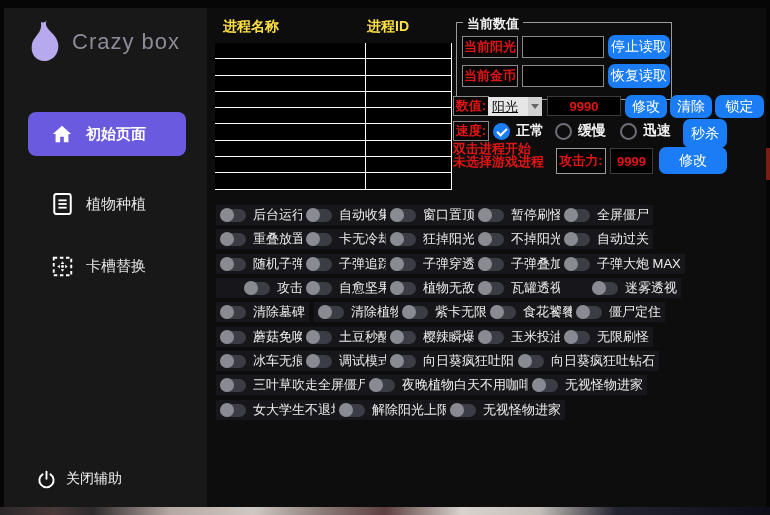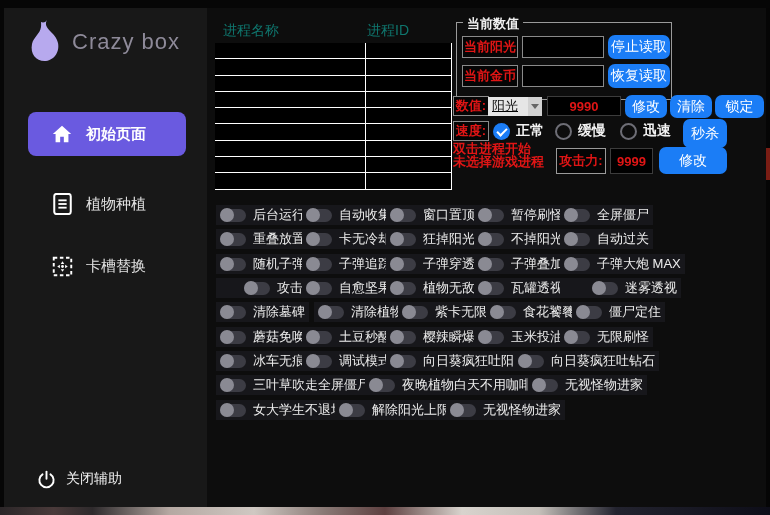--- a/index.html
+++ b/index.html
@@ -20,36 +20,36 @@
   .nav-item.active { background:#6a5ae0; border-radius:8px; height:44px; padding-left:22px; color:#fff; font-weight:bold; }
   .nav-item.plain { padding-left:22px; }
   .nav-icon { display:flex; align-items:center; justify-content:center; width:24px; height:24px; }
   .close-item { position:absolute; left:30px; bottom:16px; display:flex; align-items:center; gap:8px; color:#f0f0f0; font-size:14px; cursor:pointer; }
 
   
   .main { position:absolute; left:203px; top:0; width:559px; height:100%; background:#0d0d0d; }
 
   
   .ptable { position:absolute; left:8px; top:10px; width:237px; }
-  .ptable-head { display:flex; height:25px; align-items:center; color:#0f766e; font-size:14px; font-weight:normal; }
+  .ptable-head { display:flex; height:25px; align-items:flex-start; color:#fde047; font-size:14px; font-weight:bold; }
   .ptable-head .c1 { padding-left:8px; width:152px; }
   .ptable-body { border-right:1px solid #fff; }
   .prow { display:flex; height:16.3px; background:#000; border-bottom:1px solid #fff; }
   .prow .cell1 { width:151px; border-right:1px solid #fff; }
   .prow .cell2 { flex:1; }
 
   
   .groupbox { position:absolute; left:249px; top:14px; width:216px; height:78px; border:1px solid #9a9a9a; }
   .groupbox-title { position:absolute; left:6px; top:-8px; background:#0d0d0d; padding:0 4px; font-size:13px; font-weight:bold; color:#f0f0f0; }
   .red-label-box { position:absolute; background:#050505; border:1px solid #8a8a8a; color:#e01515; font-size:13px; display:flex; align-items:center; justify-content:center; font-weight:bold; }
   .dark-input { position:absolute; background:#000; border:1px solid #8a8a8a; color:#e01515; font-size:13px; text-align:center; font-weight:bold; outline:none; }
   .btn-blue { position:absolute; background:#1b7df6; color:#fff; border:none; border-radius:7px; font-size:14px; display:flex; align-items:center; justify-content:center; cursor:pointer; font-family:inherit; }
 
   
-  .type-select { position:absolute; left:281px; top:89px; width:54px; height:19px; background:#e6e6e6; display:flex; align-items:flex-start; cursor:pointer;text-decoration:underline; }
+  .type-select { position:absolute; left:281px; top:89px; width:54px; height:19px; background:#e6e6e6; display:flex; align-items:center; cursor:pointer;text-decoration:underline; }
   .type-select .txt { flex:1; color:#111; font-size:13px; padding-left:4px; }
   .type-select .chev { width:14px; height:100%; background:#d2d2d2; display:flex; align-items:center; justify-content:center; }
   .chev-tri { width:0; height:0; border-left:4px solid transparent; border-right:4px solid transparent; border-top:5px solid #666; }
 
   
   .radio-row { position:absolute; display:flex; align-items:flex-end; gap:6px; cursor:pointer; }
   .radio { width:17px; height:17px; border-radius:50%; border:2px solid #6e6e76; background:transparent; position:relative; }
   .radio.checked { border:none; background:#1b7df6; }
   .radio.checked::after { content:""; position:absolute; left:4px; top:4.5px; width:8px; height:4px; border-left:2px solid #fff; border-bottom:2px solid #fff; transform:rotate(-45deg); }
   .radio-label { color:#f2f2f2; font-size:14px; font-weight:bold; }

